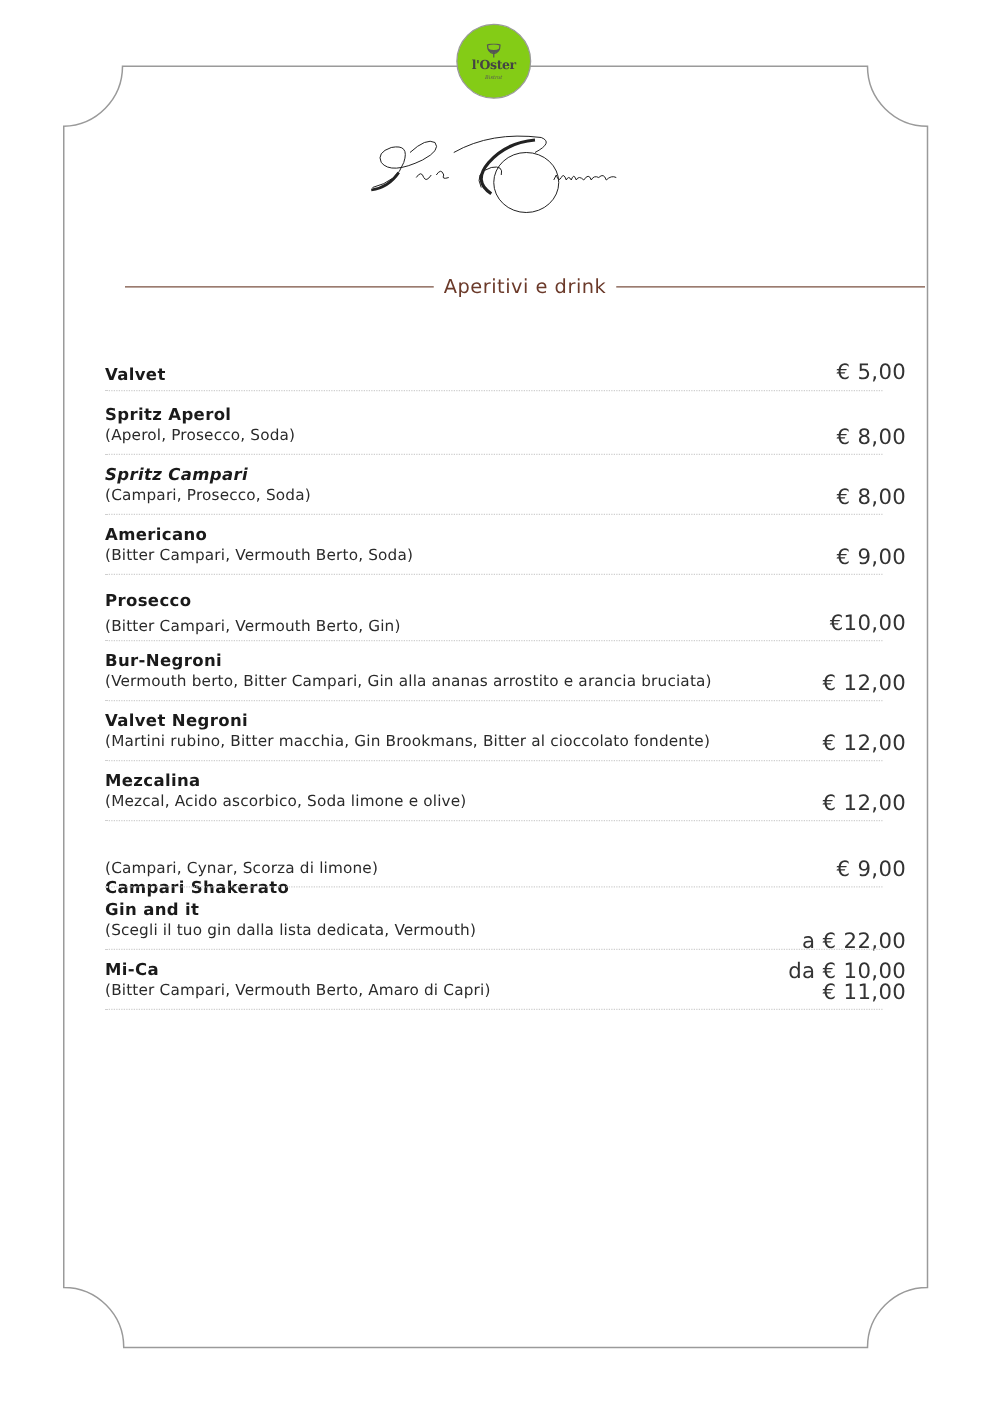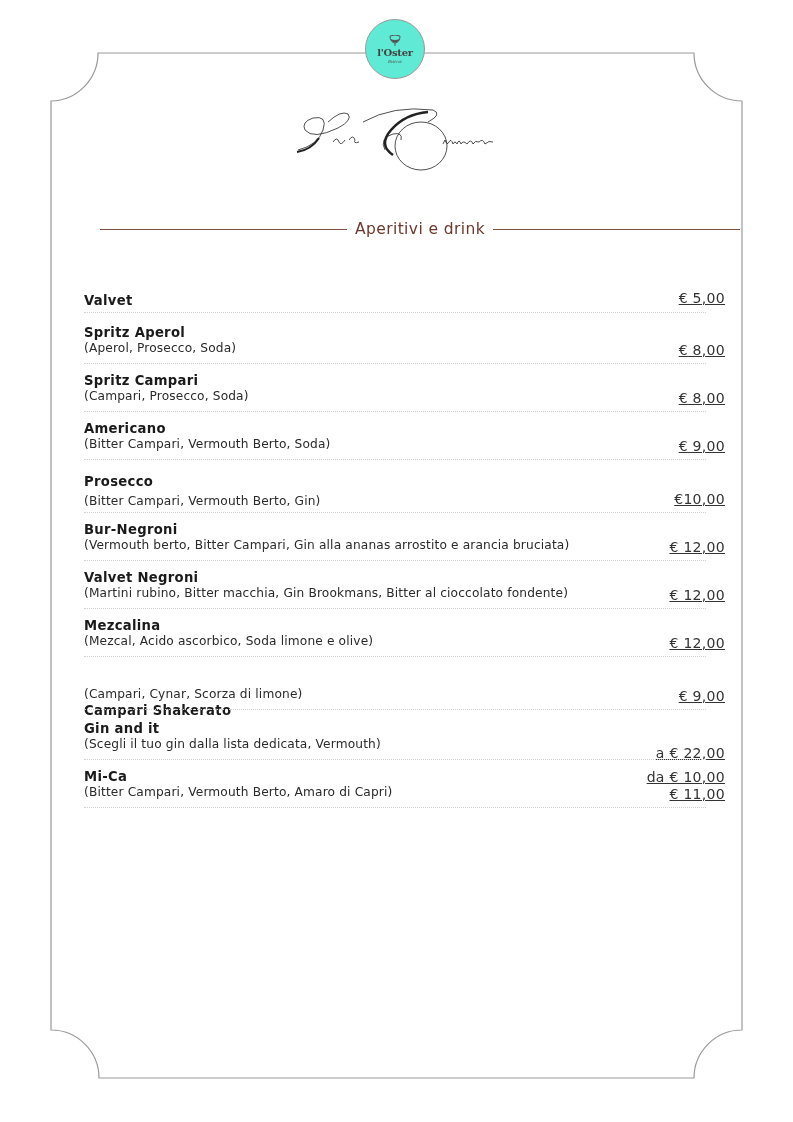--- a/index.html
+++ b/index.html
@@ -1,34 +1,34 @@
 <!DOCTYPE html>
 <html><head>
 <meta charset="utf-8">
 <style>
   html, body { margin:0; padding:0; background:#ffffff; }
   body { width:793px; height:1122px; position:relative; overflow:hidden;
          font-family:"DejaVu Sans", "Liberation Sans", sans-serif; color:#1a1a1a; }
   .frame { position:absolute; left:0; top:0; width:793px; height:1122px; pointer-events:none; }
   .logo { position:absolute; left:365px; top:19px; width:58px; height:58px; border-radius:50%;
-          border:1px solid #9a9a9a; background:#5eead4; display:flex; flex-direction:column;
+          border:1px solid #9a9a9a; background:#84cc16; display:flex; flex-direction:column;
           align-items:center; justify-content:center;text-align:right; }
   .logo .glass { width:16px; height:12px; position:relative; margin-bottom:1px; }
   .logo .name { font-family:"DejaVu Serif", serif; font-size:10px; font-weight:bold; color:#444; line-height:10px; letter-spacing:-0.3px; }
   .logo .sub { font-family:"DejaVu Serif", serif; font-size:4px; color:#555; font-style:italic; margin-top:1px; }
   .script-title { position:absolute; left:293px; top:100px; width:210px; height:75px; }
   .section-head { position:absolute; left:100px; top:217px; width:640px; height:24px;
                   display:flex; align-items:center; }
   .section-head .rule { flex:1; height:1px; background:#7a5040; }
   .section-head .label { padding:0 8px; font-size:15.5px; color:#6b3a2a; letter-spacing:0.4px; }
   .menu { position:absolute; left:84px; top:0; width:641px; }
   .item { position:absolute; left:0; width:641px; }
   .item .name { position:absolute; left:0; font-size:13.2px; font-weight:bold; color:#1a1a1a; letter-spacing:0.3px; white-space:nowrap; }
   .item .desc { position:absolute; left:0; font-size:12.2px; color:#2a2a2a; letter-spacing:0.15px; white-space:nowrap; }
-  .item .price { position:absolute; right:0; font-size:14px; color:#333; text-align:right; white-space:nowrap; letter-spacing:0.3px; line-height:13px;text-decoration:underline; }
+  .item .price { position:absolute; right:0; font-size:17px; color:#333; text-align:right; white-space:nowrap; letter-spacing:0.3px; line-height:13px; }
   .item .sep { position:absolute; left:0; width:622px; height:0; border-top:1px dotted #cfcfcf; }
 </style>
 </head>
 <body>
 
 <svg class="frame" viewBox="0 0 793 1122" xmlns="http://www.w3.org/2000/svg">
   <path d="M 98 53 L 365 53 M 423 53 L 694 53
            A 48 48 0 0 0 742 101
            L 742 1030
            A 48 48 0 0 0 694 1078
@@ -76,21 +76,21 @@
   </div>
 
   <div class="item" style="top:325px;">
     <div class="name" style="top:0px;">Spritz Aperol</div>
     <div class="desc" style="top:16px;">(Aperol, Prosecco, Soda)</div>
     <div class="price" style="top:19px;">€ 8,00</div>
     <div class="sep" style="top:38px;"></div>
   </div>
 
   <div class="item" style="top:373px;">
-    <div class="name" style="top:0px;">Spritz Campari</div>
+    <div class="name" style="top:0px;font-style:italic;">Spritz Campari</div>
     <div class="desc" style="top:16px;">(Campari, Prosecco, Soda)</div>
     <div class="price" style="top:19px;">€ 8,00</div>
     <div class="sep" style="top:38px;"></div>
   </div>
 
   <div class="item" style="top:421px;">
     <div class="name" style="top:0px;">Americano</div>
     <div class="desc" style="top:16px;">(Bitter Campari, Vermouth Berto, Soda)</div>
     <div class="price" style="top:19px;">€ 9,00</div>
     <div class="sep" style="top:38px;"></div>

